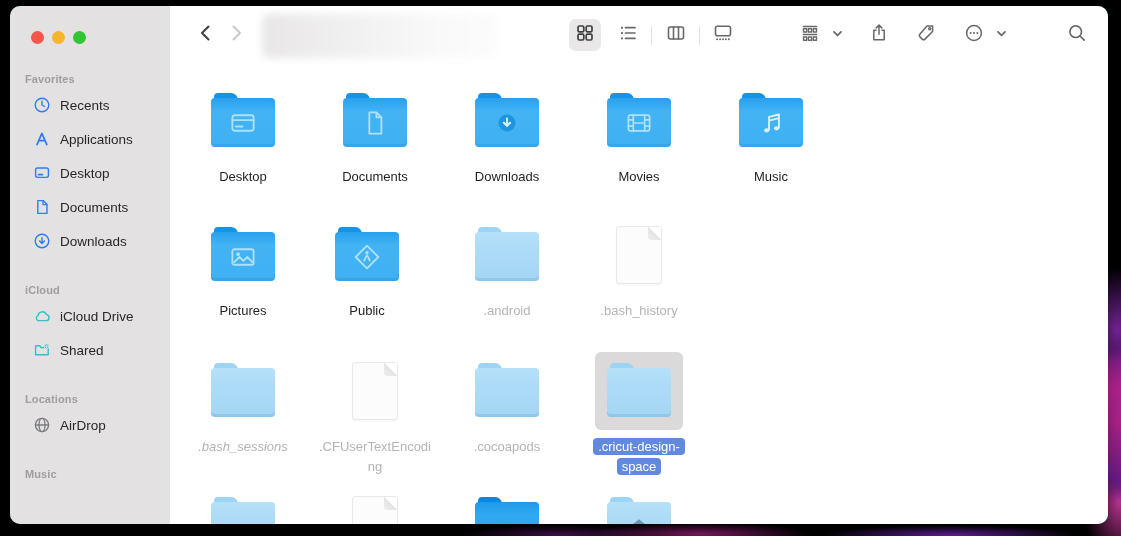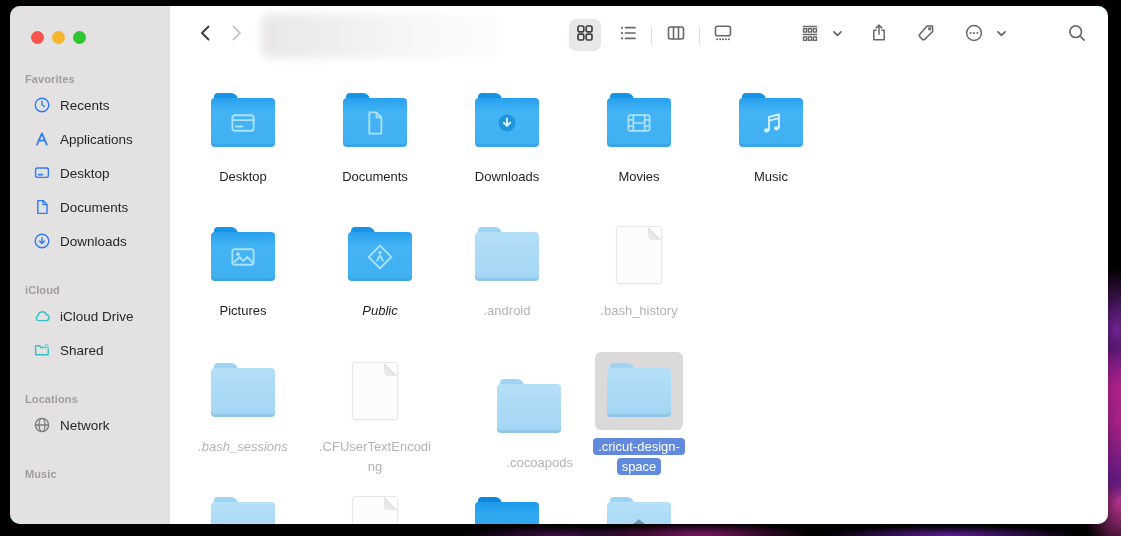--- a/index.html
+++ b/index.html
@@ -159,21 +159,21 @@
           </div>
           <div class="section-label">Locations</div>
           <div class="side-item">
             <span class="side-ic tint-gray">
               <svg viewBox="0 0 18 18" fill="none" stroke="currentColor" stroke-width="1.4" stroke-linecap="round" stroke-linejoin="round">
                 <circle cx="9" cy="9" r="6.6" stroke-width="1.3"></circle>
                 <ellipse cx="9" cy="9" rx="3" ry="6.6" stroke-width="1.3"></ellipse>
                 <path d="M2.4 9h13.2" stroke-width="1.3"></path>
               </svg>
             </span>
-            <span>Network</span>
+            <span>AirDrop</span>
           </div>
           <div class="section-label">Music</div>
           <div class="side-item"></div>
         </div>
     </div>
 
     <div class="main">
       <div class="tbar">
         <span class="tbtn dark" style="left:20px">
             <span><svg viewBox="0 0 20 20" fill="none" stroke="currentColor" stroke-width="1.4" stroke-linecap="round" stroke-linejoin="round">
@@ -373,21 +373,21 @@
                   <svg viewBox="0 0 48 48" fill="none" stroke="#aee2fa" stroke-width="2.6" stroke-linejoin="round">
                     <rect x="9" y="13" width="30" height="22" rx="3"></rect>
                     <circle cx="17" cy="20" r="2.6" fill="#aee2fa" stroke="none"></circle>
                     <path d="M11 32l8-8 5.5 5.5L30 24l8 8"></path>
                   </svg>
                 </div>
               </div>
             </div>
             <div class="lblwrap"><span class="lbl">Pictures</span></div>
           </div>
-          <div class="cell" style="left: 144px; top: 210px; font-style: italic;">
+          <div class="cell" style="left: 131px; top: 210px;">
             <div class="iconbox">
               <div class="folder f-bright">
                 <div class="tab"></div>
                 <div class="fbody"></div>
                 <div class="glyph">
                   <svg viewBox="0 0 48 48" fill="none" stroke="#aee2fa" stroke-width="2.6" stroke-linejoin="round">
                     <path d="M24 8 40 24 24 40 8 24Z"></path>
                     <circle cx="24" cy="18" r="2.4" fill="#aee2fa" stroke="none"></circle>
                     <path d="M24 21.5c-2 2.5-3 5.5-4.2 8.5M24 21.5c2 2.5 3 5.5 4.2 8.5"></path>
                   </svg>
@@ -419,21 +419,21 @@
               </div>
             </div>
             <div class="lblwrap"><span class="lbl lbl-hidden">.bash_sessions</span></div>
           </div>
           <div class="cell" style="left: 139px; top: 346px;">
             <div class="iconbox">
               <div class="file"></div>
             </div>
             <div class="lblwrap"><span class="lbl lbl-hidden">.CFUserTextEncoding</span></div>
           </div>
-          <div class="cell" style="left: 271px; top: 362px; align-items: flex-end;">
+          <div class="cell" style="left: 271px; top: 346px;">
             <div class="iconbox">
               <div class="folder f-hidden">
                 <div class="tab"></div>
                 <div class="fbody"></div>
               </div>
             </div>
             <div class="lblwrap"><span class="lbl lbl-hidden">.cocoapods</span></div>
           </div>
           <div class="cell" style="left: 403px; top: 346px;">
             <div class="iconbox sel">

